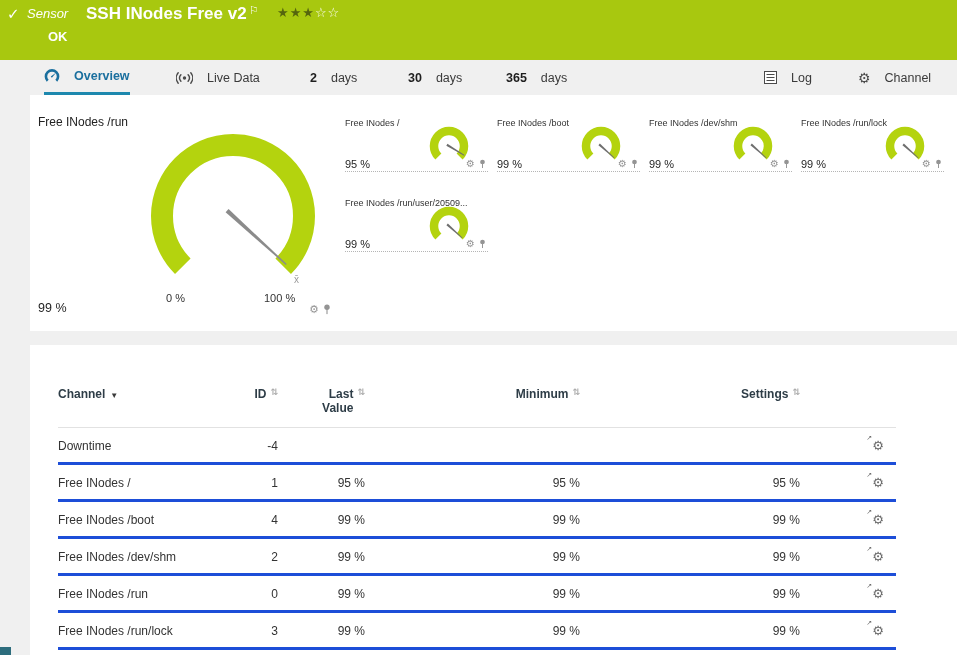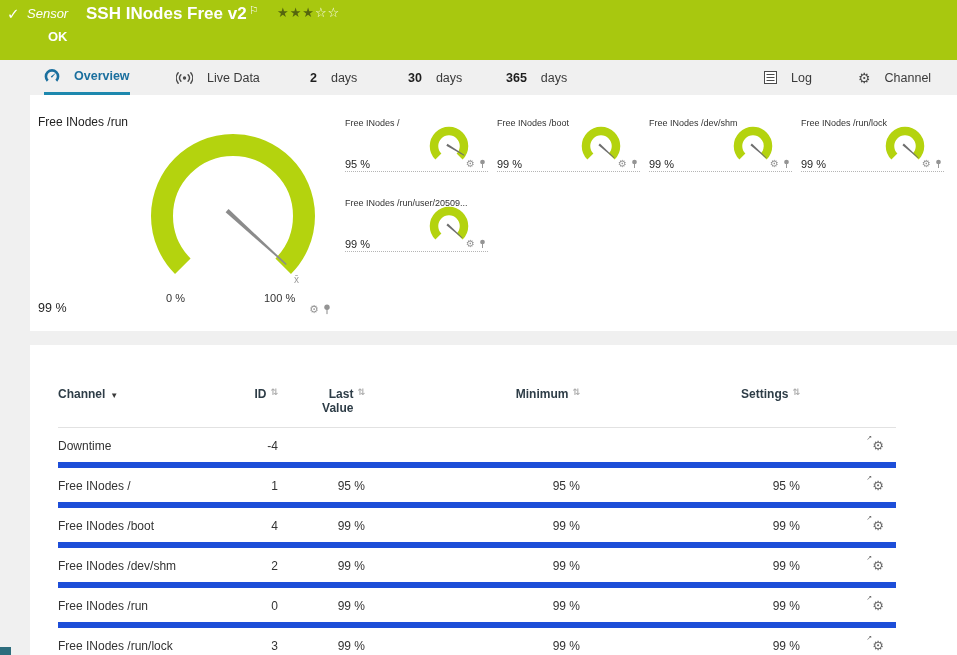--- a/index.html
+++ b/index.html
@@ -56,21 +56,21 @@
 
   
   .tbl-wrap{padding:36px 0 0 28px}
   table{border-collapse:collapse;width:838px;table-layout:fixed;font-size:12px}
   th{font-size:12px;color:#2e3d47;font-weight:bold;text-align:right;vertical-align:top;
     padding:6px 0 12px;border-bottom:1px solid #e2e2e2;cursor:pointer}
   th.c-ch{text-align:left}
   th .sort{font-size:9px;color:#adadad;margin-left:4px;vertical-align:top}
   th .sortdn{font-size:8px;color:#3a3a3a;margin-left:5px}
   .wrapw{display:inline-block;width:42px;vertical-align:top}
-  td{padding:10px 0 9px;border-bottom:6px solid #1d4ed8;color:#333}
+  td{padding:10px 0 9px;border-bottom:3px solid #1d4ed8;color:#333}
   td.num-r{text-align:right}
   td.c-ch{color:#333}
   .c-act{text-align:right;padding-right:12px}
   .row-gear{position:relative;font-size:13px;color:#6b6b6b;cursor:pointer}
   .row-gear .ga{position:absolute;left:-6px;top:-4px;font-size:7px;font-style:normal;color:#6b6b6b}
   tr.row{cursor:pointer}
 
   .footer-corner{position:absolute;left:0;bottom:0;width:11px;height:8px;background:#2d6d7d}
 </style>
 </head>

